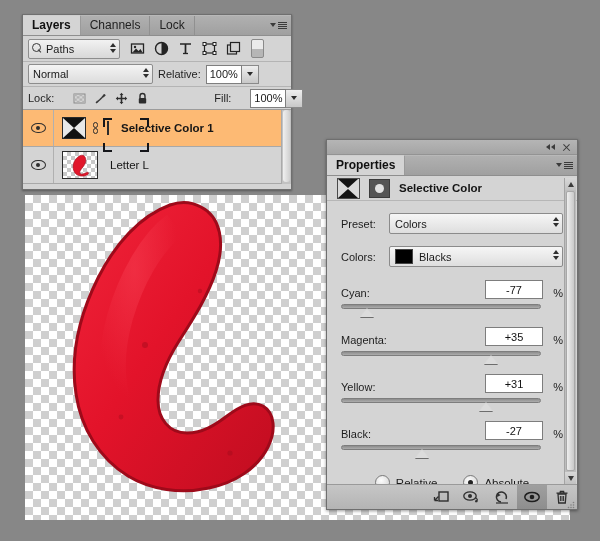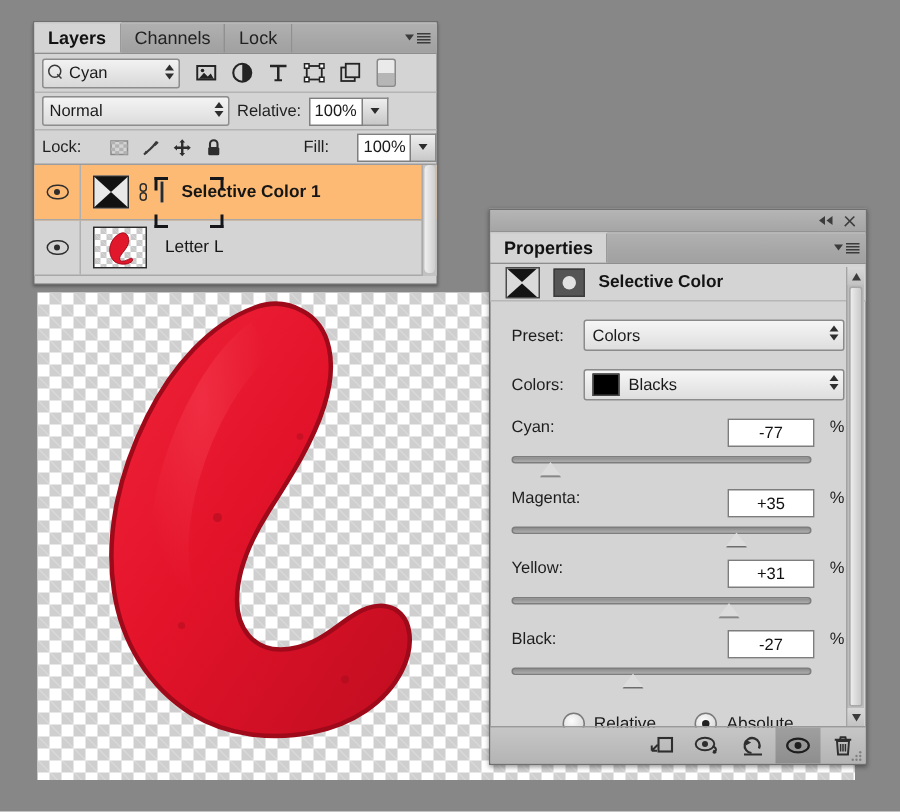--- a/index.html
+++ b/index.html
@@ -214,21 +214,21 @@
   .row{display:flex;align-items:center;margin-bottom:12px;}
   .row .rl{width:48px;font-size:11px;color:#1d1d1d;}
   .sel{
     flex:1;height:19px;border:1px solid #8b8b8b;border-radius:2px;
     background:linear-gradient(#f6f6f6,#dedede);
     display:flex;align-items:center;padding:0 5px;font-size:11px;position:relative;
   }
   .swatch{width:16px;height:13px;background:#000;border:1px solid #444;margin-right:6px;flex:none;}
 
   .slider-group{margin-bottom:6px;}
-  .slider-top{display:flex;align-items:flex-start;height:20px;}
+  .slider-top{display:flex;align-items:flex-end;height:20px;}
   .slider-top .name{flex:1;font-size:11px;color:#1d1d1d;}
   .valbox{
     width:56px;height:17px;border:1px solid #7d7d7d;background:#fff;
     font-size:11px;display:flex;align-items:center;justify-content:center;color:#111;
   }
   .pct{width:20px;text-align:right;font-size:11px;color:#1d1d1d;}
   .track-wrap{position:relative;height:18px;margin-top:3px;}
   .track{
     position:absolute;left:0;right:22px;top:2px;height:5px;border-radius:3px;
     background:linear-gradient(#8c8c8c,#adadad);border:1px solid #7d7d7d;box-sizing:border-box;
@@ -323,21 +323,21 @@
           </span>
       </div>
     </div>
 
     <div class="filter-row">
       <div class="kind-select">
         <span class="mag">
             <i></i>
             <b></b>
           </span>
-        <span>Cyan</span>
+        <span>Paths</span>
         <span class="spin">
             <span class="up"></span>
             <span class="dn"></span>
           </span>
       </div>
       <div class="ficons">
         <span class="ficon">
           <svg viewBox="0 0 15 15" width="15" height="15">
               <rect x="1.5" y="3" width="12" height="9" fill="none" stroke="#242424" stroke-width="1.3"></rect>
               <circle cx="5" cy="6" r="1.2" fill="#242424"></circle>
@@ -420,21 +420,21 @@
               <path d="M6.5 0.8 L8.4 3 H7.3 V5.7 H10 V4.6 L12.2 6.5 L10 8.4 V7.3 H7.3 V10 H8.4 L6.5 12.2 L4.6 10 H5.7 V7.3 H3 V8.4 L0.8 6.5 L3 4.6 V5.7 H5.7 V3 H4.6 Z" fill="#2d2d2d"></path>
             </svg>
         </span>
         <span class="licon">
           <svg viewBox="0 0 13 13" width="13" height="13">
               <path d="M4 6 V4 a2.5 2.5 0 0 1 5 0 V6" fill="none" stroke="#2d2d2d" stroke-width="1.4"></path>
               <rect x="2.8" y="6" width="7.4" height="5.5" rx="1" fill="#2d2d2d"></rect>
             </svg>
         </span>
       </span>
-      <span class="lbl" style="margin-left:34px">Fill:</span>
+      <span class="lbl" style="margin-left:46px">Fill:</span>
       <div style="display:flex">
         <span class="numfield">100%</span>
         <span class="numarrow">
             <span class="dn"></span>
           </span>
       </div>
     </div>
 
     <div class="layer-list">
 

